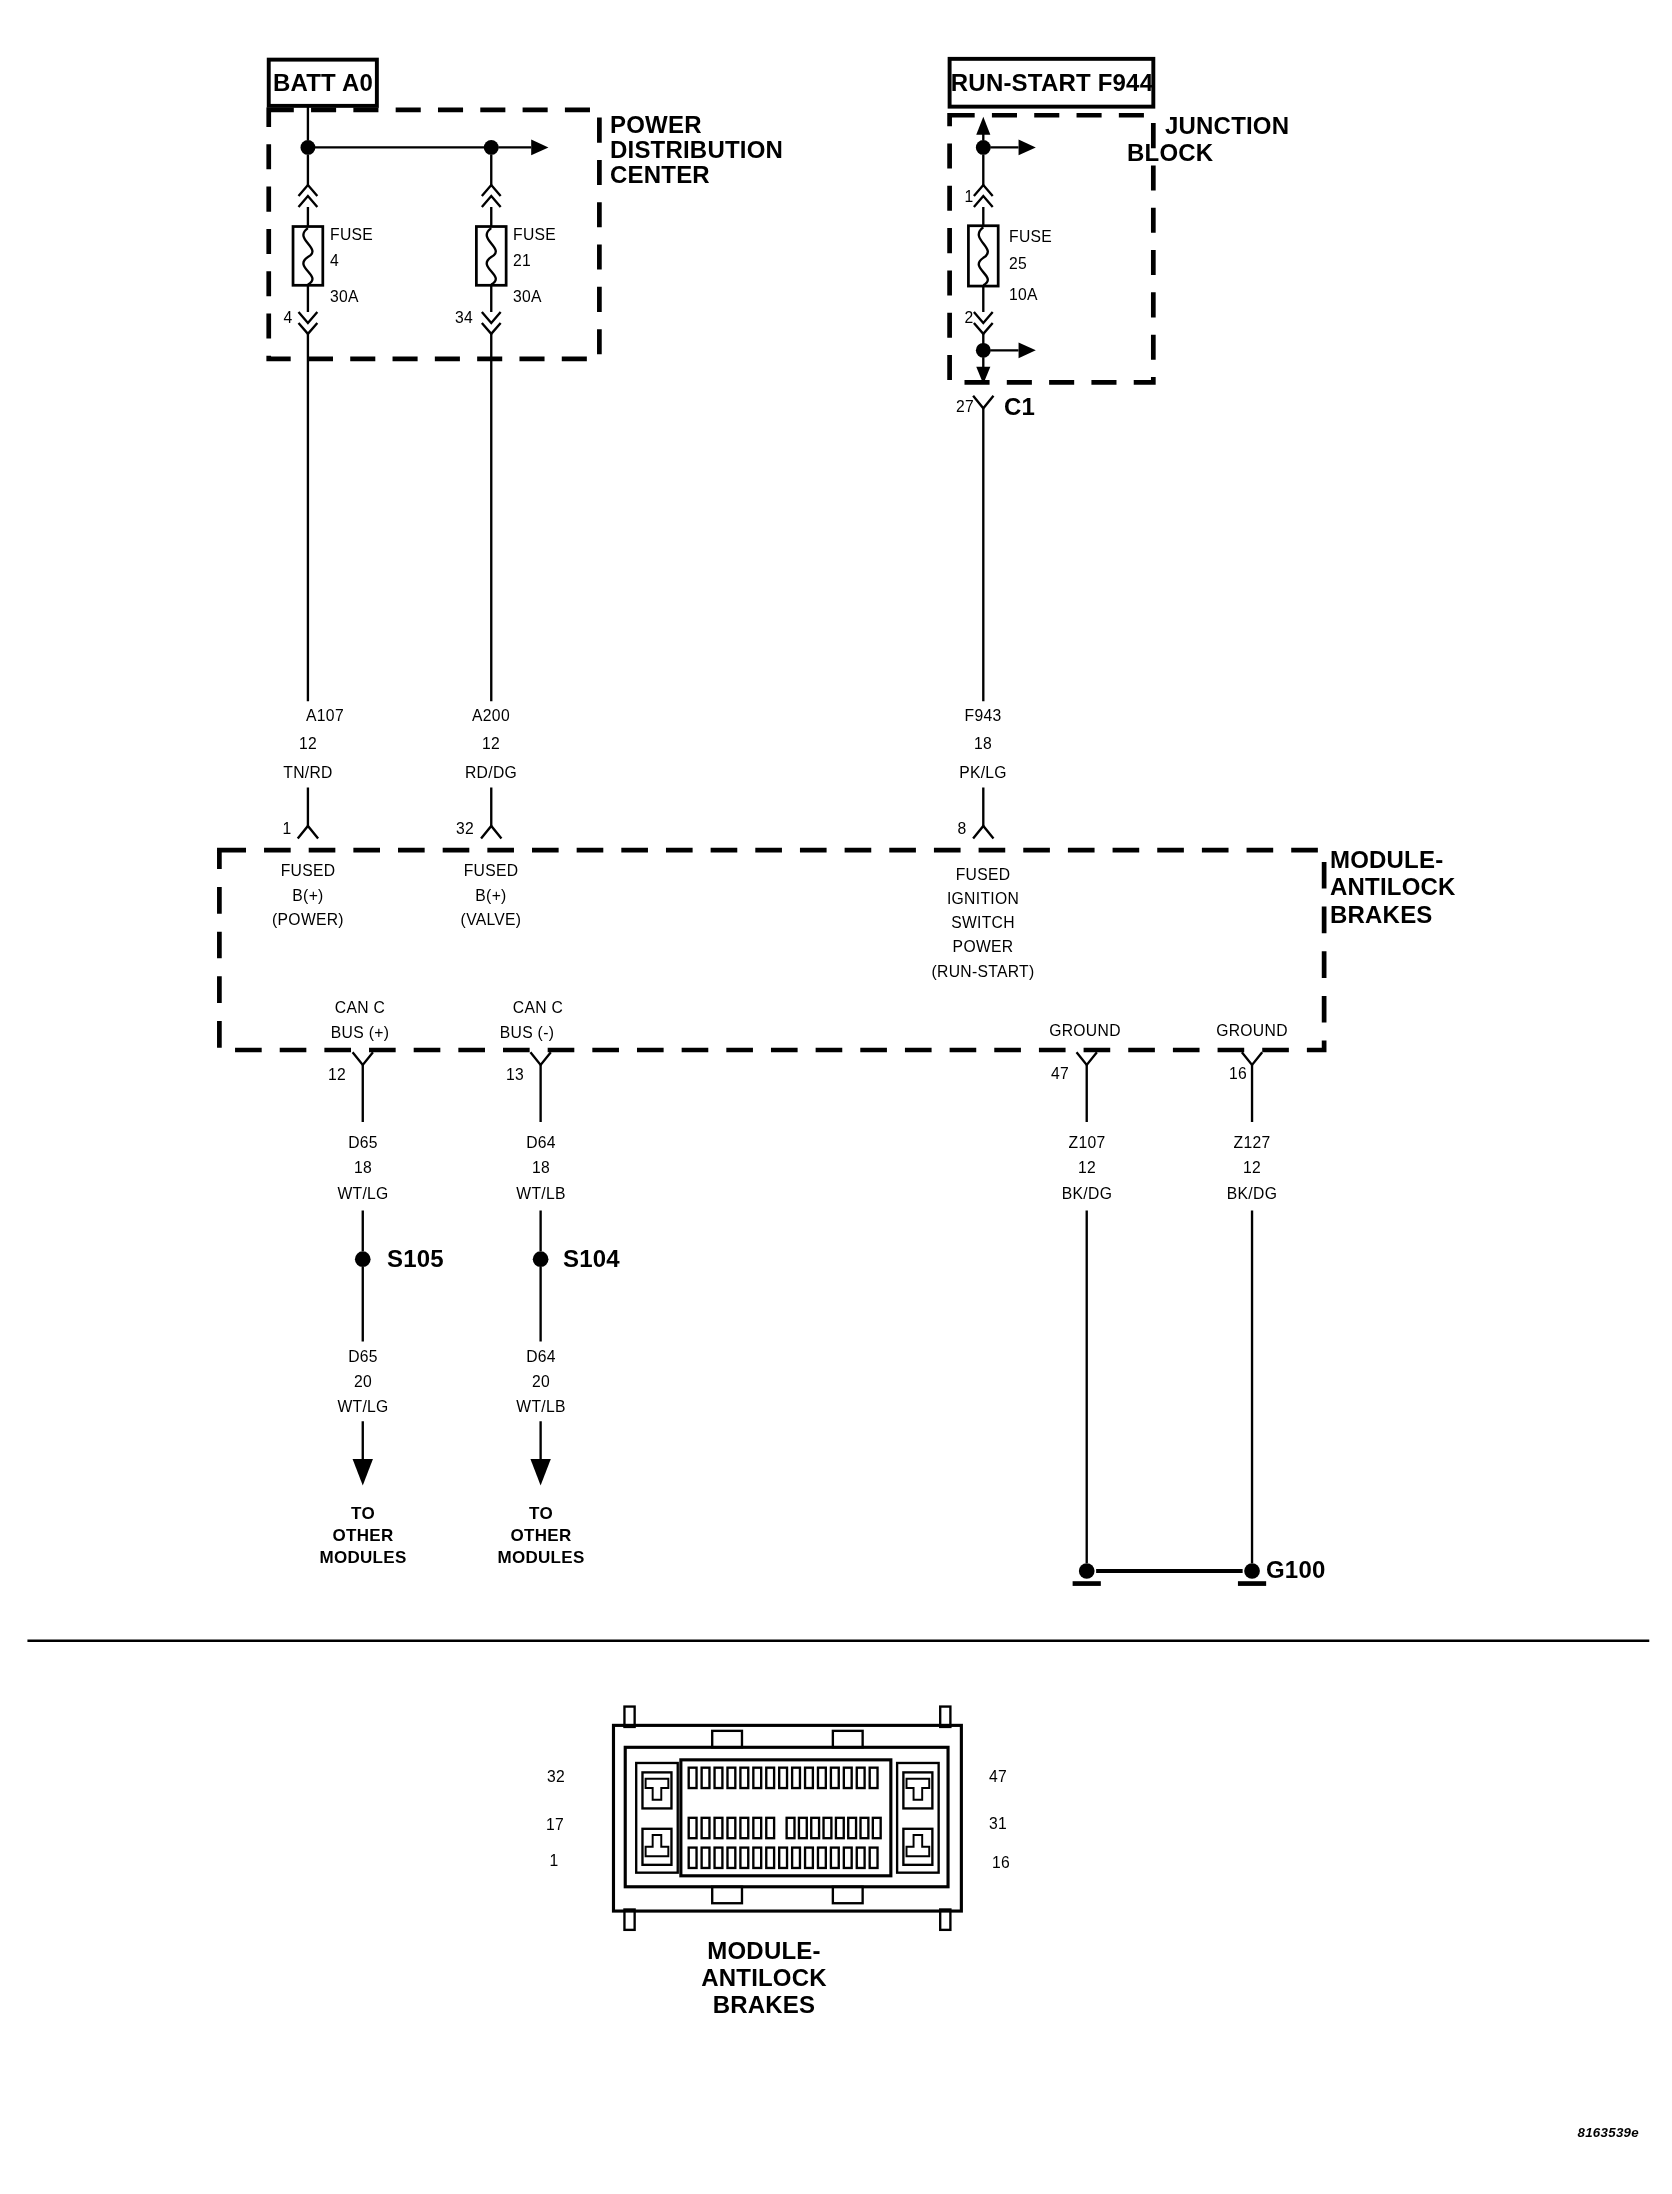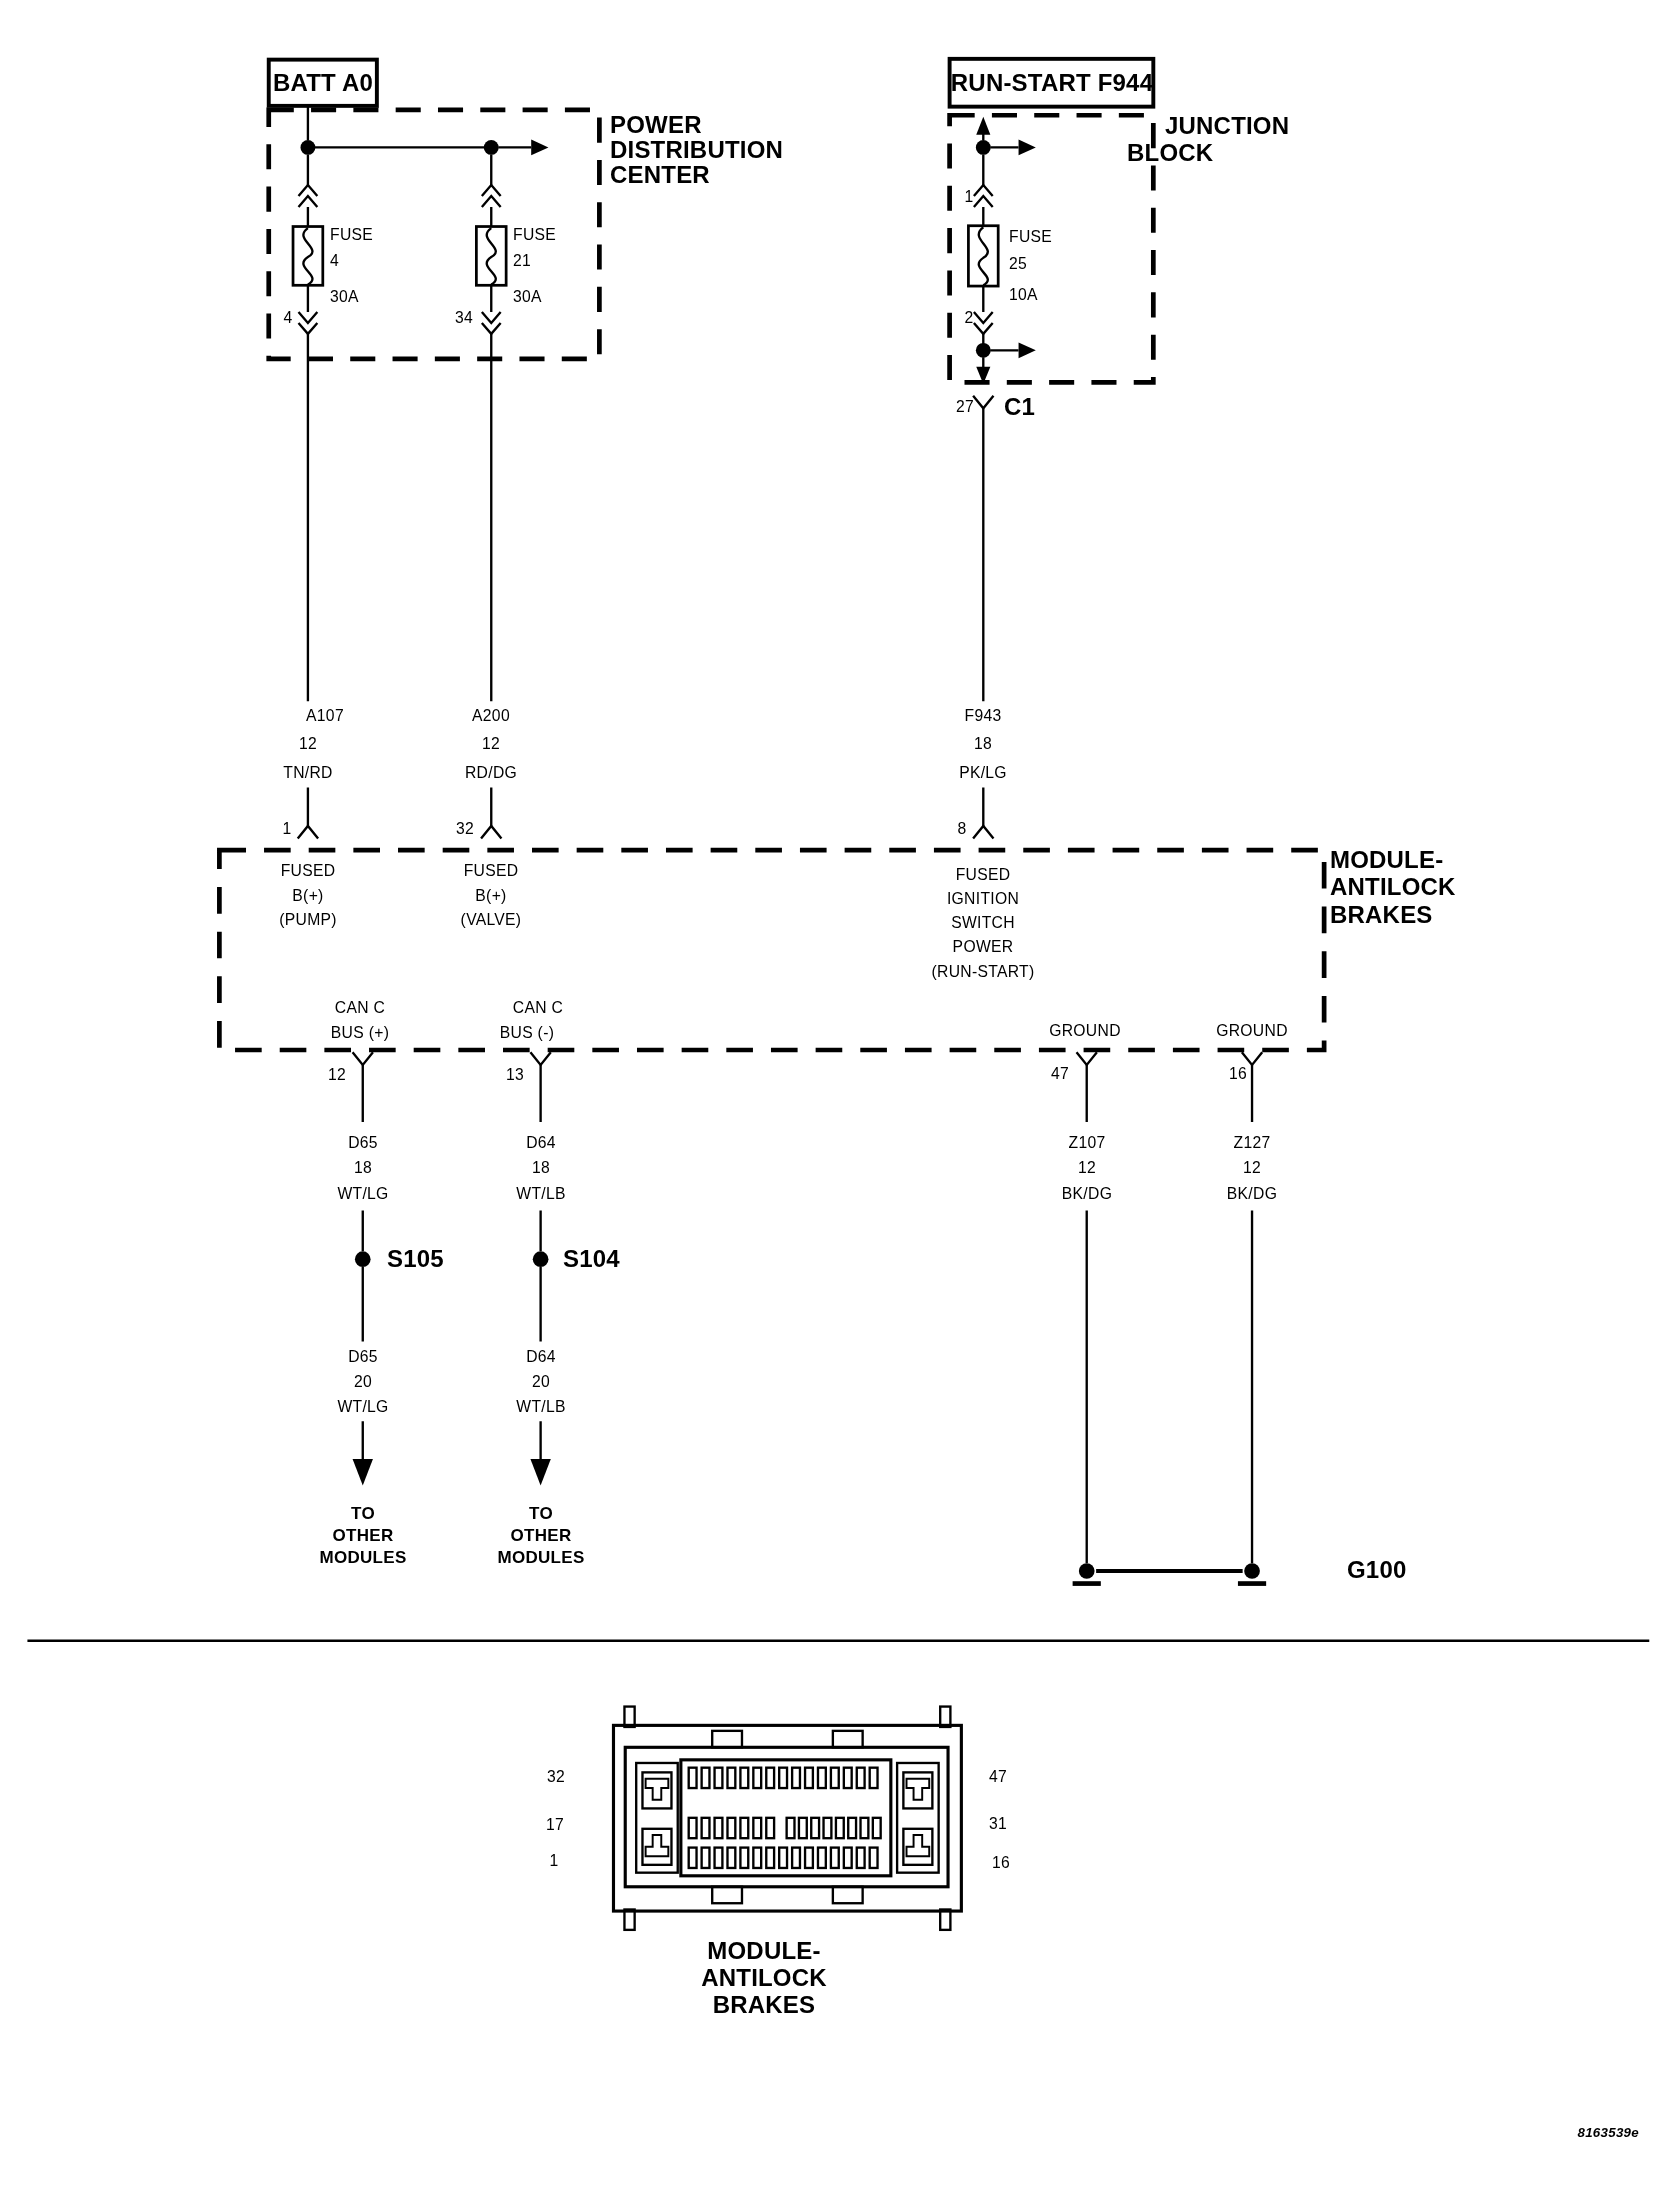--- a/index.html
+++ b/index.html
@@ -238,21 +238,21 @@
   <div class="t" style="left:983px;top:716px">F943</div>
   <div class="t" style="left:983px;top:744px">18</div>
   <div class="t" style="left:983px;top:773px">PK/LG</div>
 
   <div class="t" style="left:287px;top:829px">1</div>
   <div class="t" style="left:465px;top:829px">32</div>
   <div class="t" style="left:962px;top:829px">8</div>
 
   <div class="t" style="left:308px;top:871px">FUSED</div>
   <div class="t" style="left:308px;top:896px">B(+)</div>
-  <div class="t" style="left:308px;top:920px">(PUMP)</div>
+  <div class="t" style="left:308px;top:920px">(POWER)</div>
 
   <div class="t" style="left:491px;top:871px">FUSED</div>
   <div class="t" style="left:491px;top:896px">B(+)</div>
   <div class="t" style="left:491px;top:920px">(VALVE)</div>
 
   <div class="t" style="left:983px;top:875px">FUSED</div>
   <div class="t" style="left:983px;top:899px">IGNITION</div>
   <div class="t" style="left:983px;top:923px">SWITCH</div>
   <div class="t" style="left:983px;top:947px">POWER</div>
   <div class="t" style="left:983px;top:972px">(RUN-START)</div>
@@ -302,21 +302,21 @@
   <div class="t" style="left:541px;top:1407px">WT/LB</div>
 
   <div class="t b s22" style="left:363px;top:1514px">TO</div>
   <div class="t b s22" style="left:363px;top:1536px">OTHER</div>
   <div class="t b s22" style="left:363px;top:1558px">MODULES</div>
 
   <div class="t b s22" style="left:541px;top:1514px">TO</div>
   <div class="t b s22" style="left:541px;top:1536px">OTHER</div>
   <div class="t b s22" style="left:541px;top:1558px">MODULES</div>
 
-  <div class="t tl b s23" style="left:1347px;top:1570px">G100</div>
+  <div class="t tl b s23" style="left:1266px;top:1570px">G100</div>
 
   <div class="t" style="left:556px;top:1777px">32</div>
   <div class="t" style="left:555px;top:1825px">17</div>
   <div class="t" style="left:554px;top:1861px">1</div>
   <div class="t" style="left:998px;top:1777px">47</div>
   <div class="t" style="left:998px;top:1824px">31</div>
   <div class="t" style="left:1001px;top:1863px">16</div>
 
   <div class="t b s23" style="left:764px;top:1951px">MODULE-</div>
   <div class="t b s23" style="left:764px;top:1978px">ANTILOCK</div>

